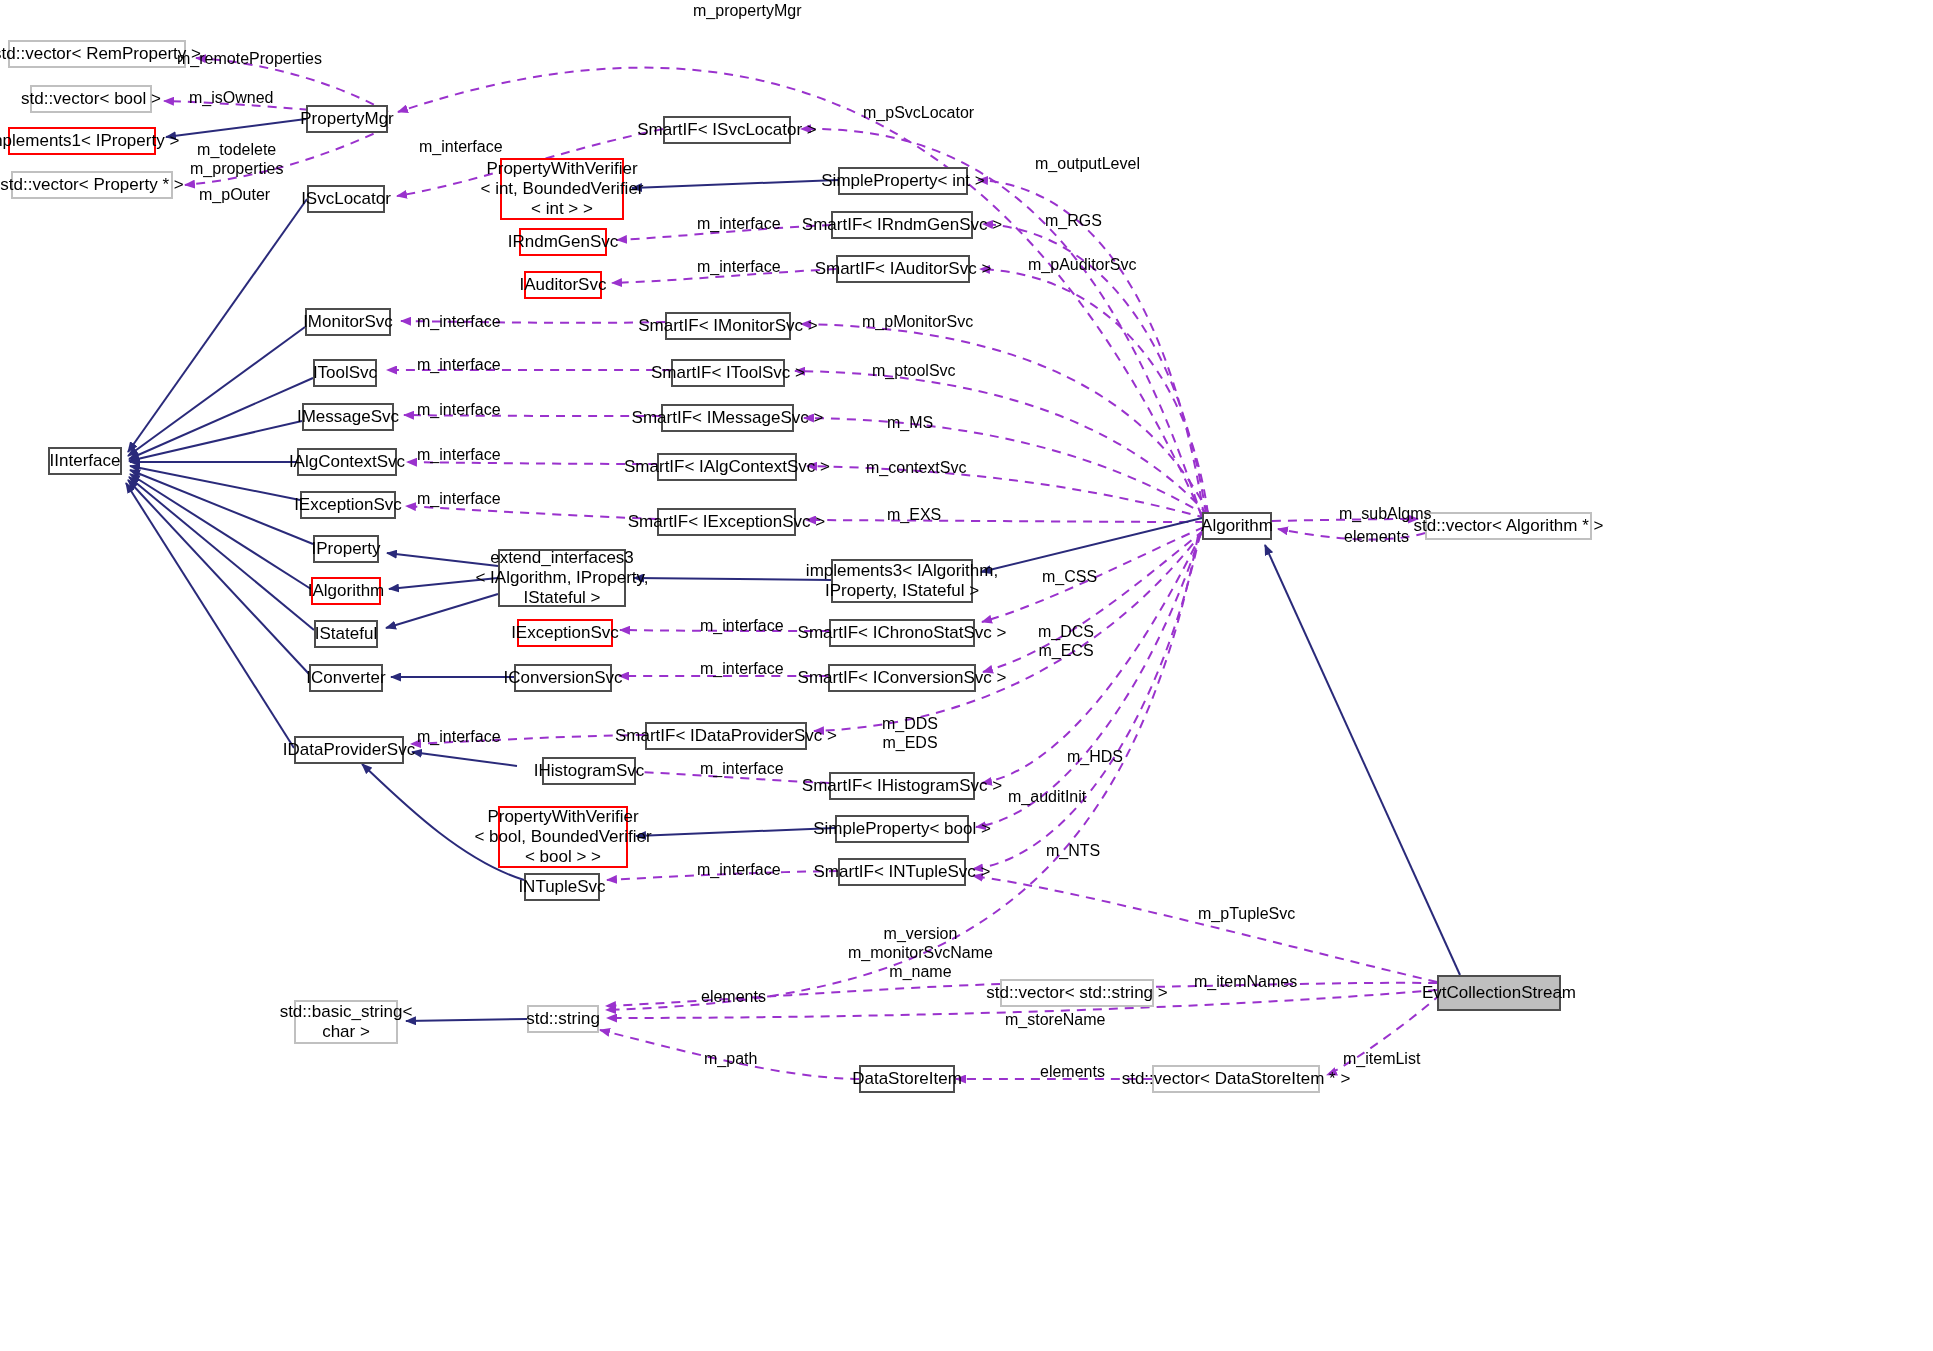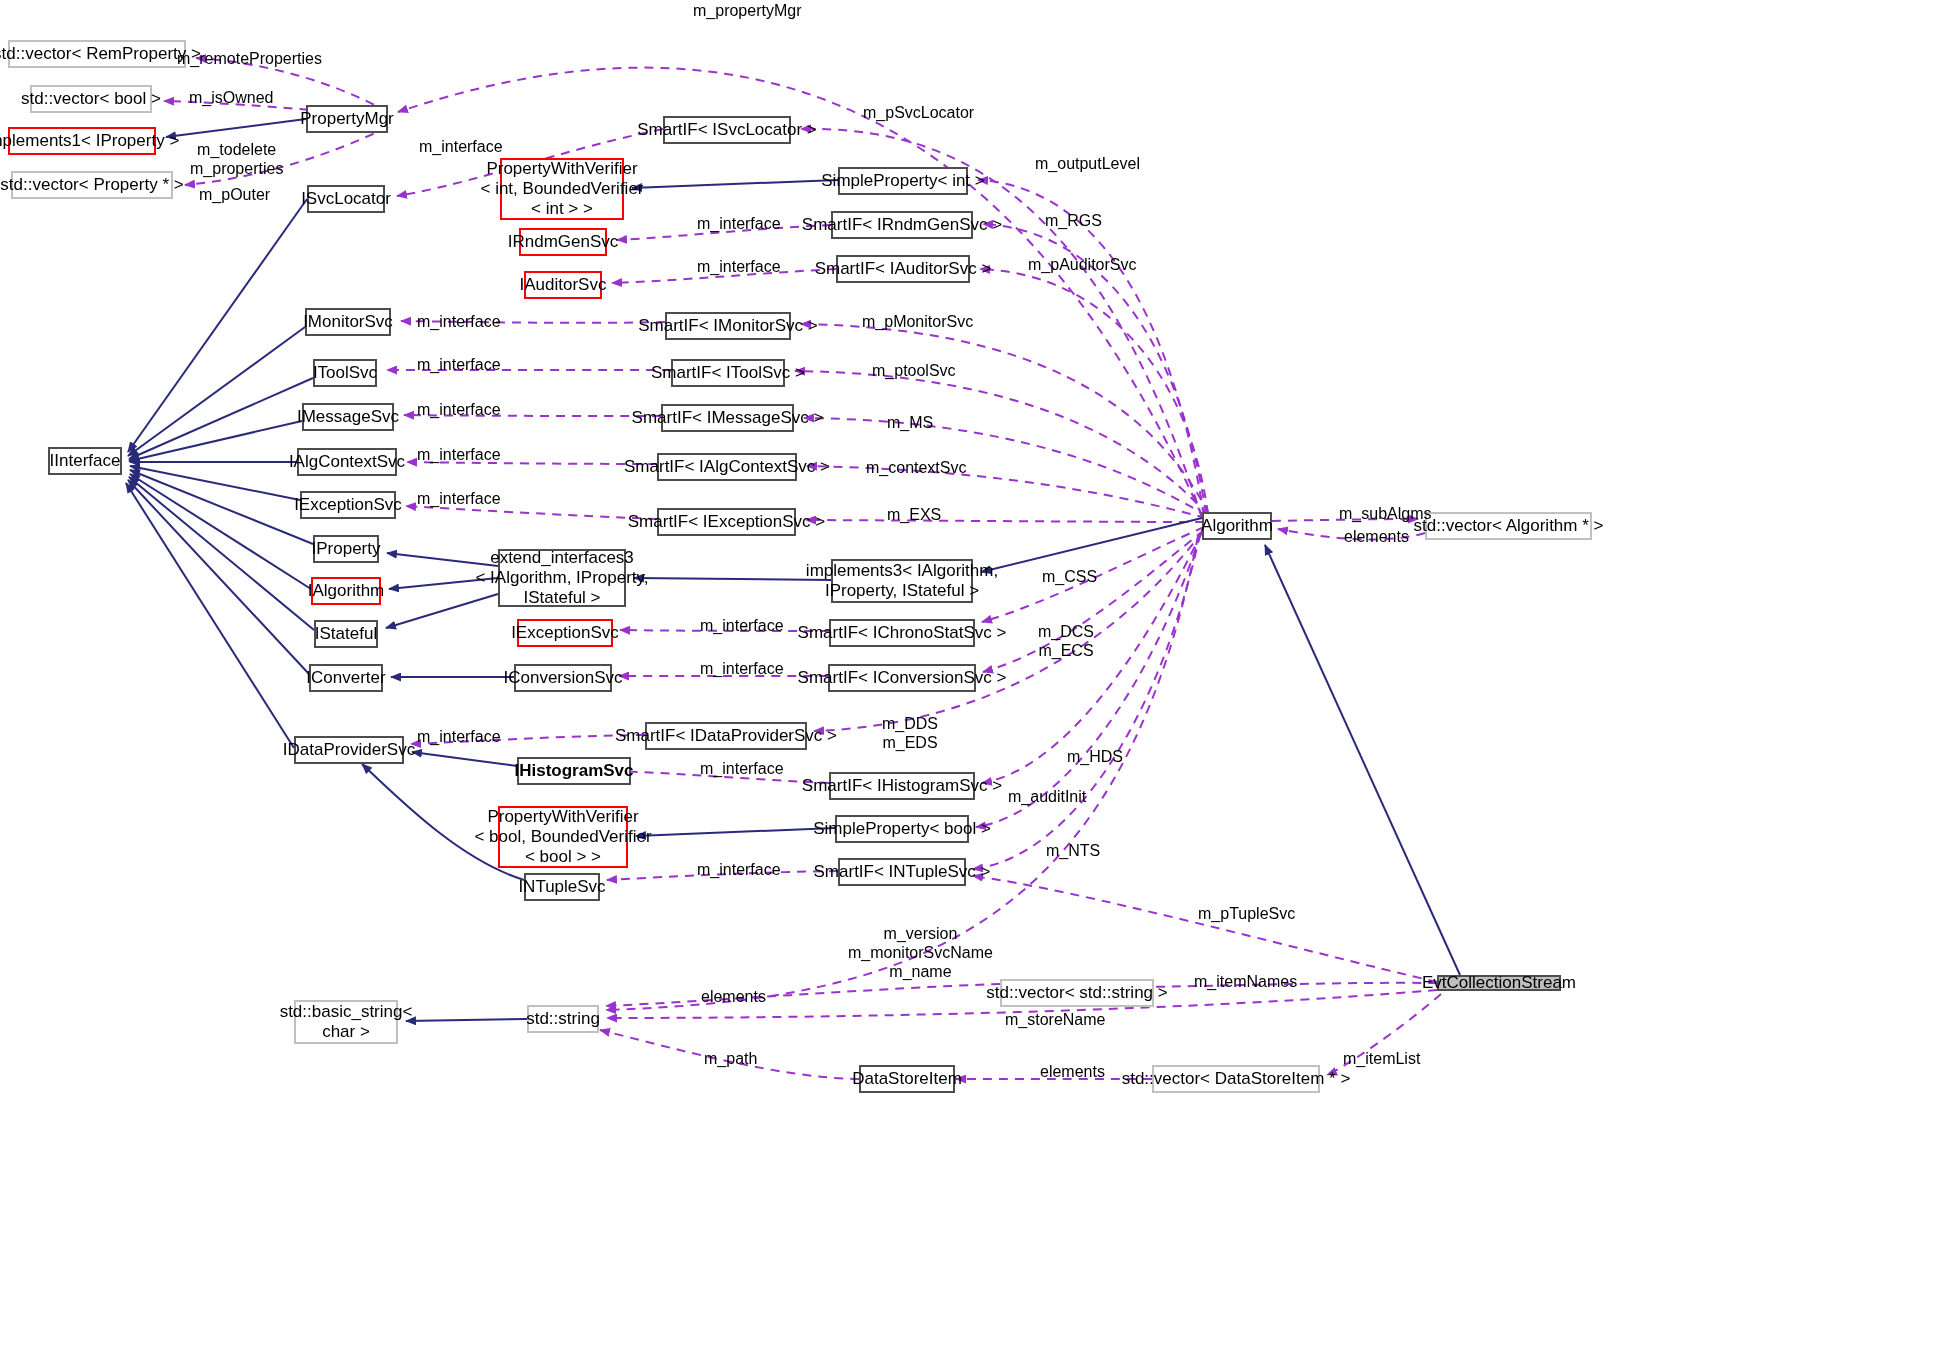--- a/index.html
+++ b/index.html
@@ -243,21 +243,21 @@
       <div class="node red" style="left: 500px; top: 158px; width: 124px; height: 62px;">PropertyWithVerifier
 &lt; int, BoundedVerifier
 &lt; int &gt; &gt;</div>
       <div class="node red" style="left: 519px; top: 228px; width: 88px; height: 28px;">IRndmGenSvc</div>
       <div class="node red" style="left: 524px; top: 271px; width: 78px; height: 28px;">IAuditorSvc</div>
       <div class="node cls" style="left: 498px; top: 549px; width: 128px; height: 58px;">extend_interfaces3
 &lt; IAlgorithm, IProperty,
 IStateful &gt;</div>
       <div class="node red" style="left: 517px; top: 619px; width: 96px; height: 28px;">IExceptionSvc</div>
       <div class="node cls" style="left: 514px; top: 664px; width: 98px; height: 28px;">IConversionSvc</div>
-      <div class="node cls" style="left: 517px; top: 757px; width: 114px; height: 28px; font-weight: bold;">IHistogramSvc</div>
+      <div class="node cls" style="left: 542px; top: 757px; width: 94px; height: 28px;">IHistogramSvc</div>
       <div class="node red" style="left: 498px; top: 806px; width: 130px; height: 62px;">PropertyWithVerifier
 &lt; bool, BoundedVerifier
 &lt; bool &gt; &gt;</div>
       <div class="node cls" style="left: 524px; top: 873px; width: 76px; height: 28px;">INTupleSvc</div>
       <div class="node cls" style="left: 663px; top: 116px; width: 128px; height: 28px;">SmartIF&lt; ISvcLocator &gt;</div>
       <div class="node cls" style="left: 838px; top: 167px; width: 130px; height: 28px;">SimpleProperty&lt; int &gt;</div>
       <div class="node cls" style="left: 831px; top: 211px; width: 142px; height: 28px;">SmartIF&lt; IRndmGenSvc &gt;</div>
       <div class="node cls" style="left: 836px; top: 255px; width: 134px; height: 28px;">SmartIF&lt; IAuditorSvc &gt;</div>
       <div class="node cls" style="left: 665px; top: 312px; width: 126px; height: 28px;">SmartIF&lt; IMonitorSvc &gt;</div>
       <div class="node cls" style="left: 671px; top: 359px; width: 114px; height: 28px;">SmartIF&lt; IToolSvc &gt;</div>
@@ -267,21 +267,21 @@
       <div class="node cls" style="left: 831px; top: 559px; width: 142px; height: 44px;">implements3&lt; IAlgorithm,
 IProperty, IStateful &gt;</div>
       <div class="node cls" style="left: 829px; top: 619px; width: 146px; height: 28px;">SmartIF&lt; IChronoStatSvc &gt;</div>
       <div class="node cls" style="left: 828px; top: 664px; width: 148px; height: 28px;">SmartIF&lt; IConversionSvc &gt;</div>
       <div class="node cls" style="left: 645px; top: 722px; width: 162px; height: 28px;">SmartIF&lt; IDataProviderSvc &gt;</div>
       <div class="node cls" style="left: 829px; top: 772px; width: 146px; height: 28px;">SmartIF&lt; IHistogramSvc &gt;</div>
       <div class="node cls" style="left: 835px; top: 815px; width: 134px; height: 28px;">SimpleProperty&lt; bool &gt;</div>
       <div class="node cls" style="left: 838px; top: 858px; width: 128px; height: 28px;">SmartIF&lt; INTupleSvc &gt;</div>
       <div class="node cls" style="left: 1202px; top: 512px; width: 70px; height: 28px;">Algorithm</div>
       <div class="node stl" style="left: 1425px; top: 512px; width: 167px; height: 28px;">std::vector&lt; Algorithm * &gt;</div>
-      <div class="node focus" style="left: 1437px; top: 975px; width: 124px; height: 16px; text-align: right;">EvtCollectionStream</div>
+      <div class="node focus" style="left: 1437px; top: 975px; width: 124px; height: 36px; text-align: right;">EvtCollectionStream</div>
       <div class="node stl" style="left: 294px; top: 1000px; width: 104px; height: 44px;">std::basic_string&lt;
 char &gt;</div>
       <div class="node stl" style="left: 527px; top: 1005px; width: 72px; height: 28px;">std::string</div>
       <div class="node stl" style="left: 1000px; top: 979px; width: 154px; height: 28px;">std::vector&lt; std::string &gt;</div>
       <div class="node cls" style="left: 859px; top: 1065px; width: 96px; height: 28px;">DataStoreItem</div>
       <div class="node stl" style="left: 1152px; top: 1065px; width: 168px; height: 28px;">std::vector&lt; DataStoreItem * &gt;</div>
     </div>
   <div id="label-container">
       <div class="edge-label" style="left: 693px; top: 2px;">m_propertyMgr</div>
       <div class="edge-label" style="left: 177px; top: 50px;">m_remoteProperties</div>

